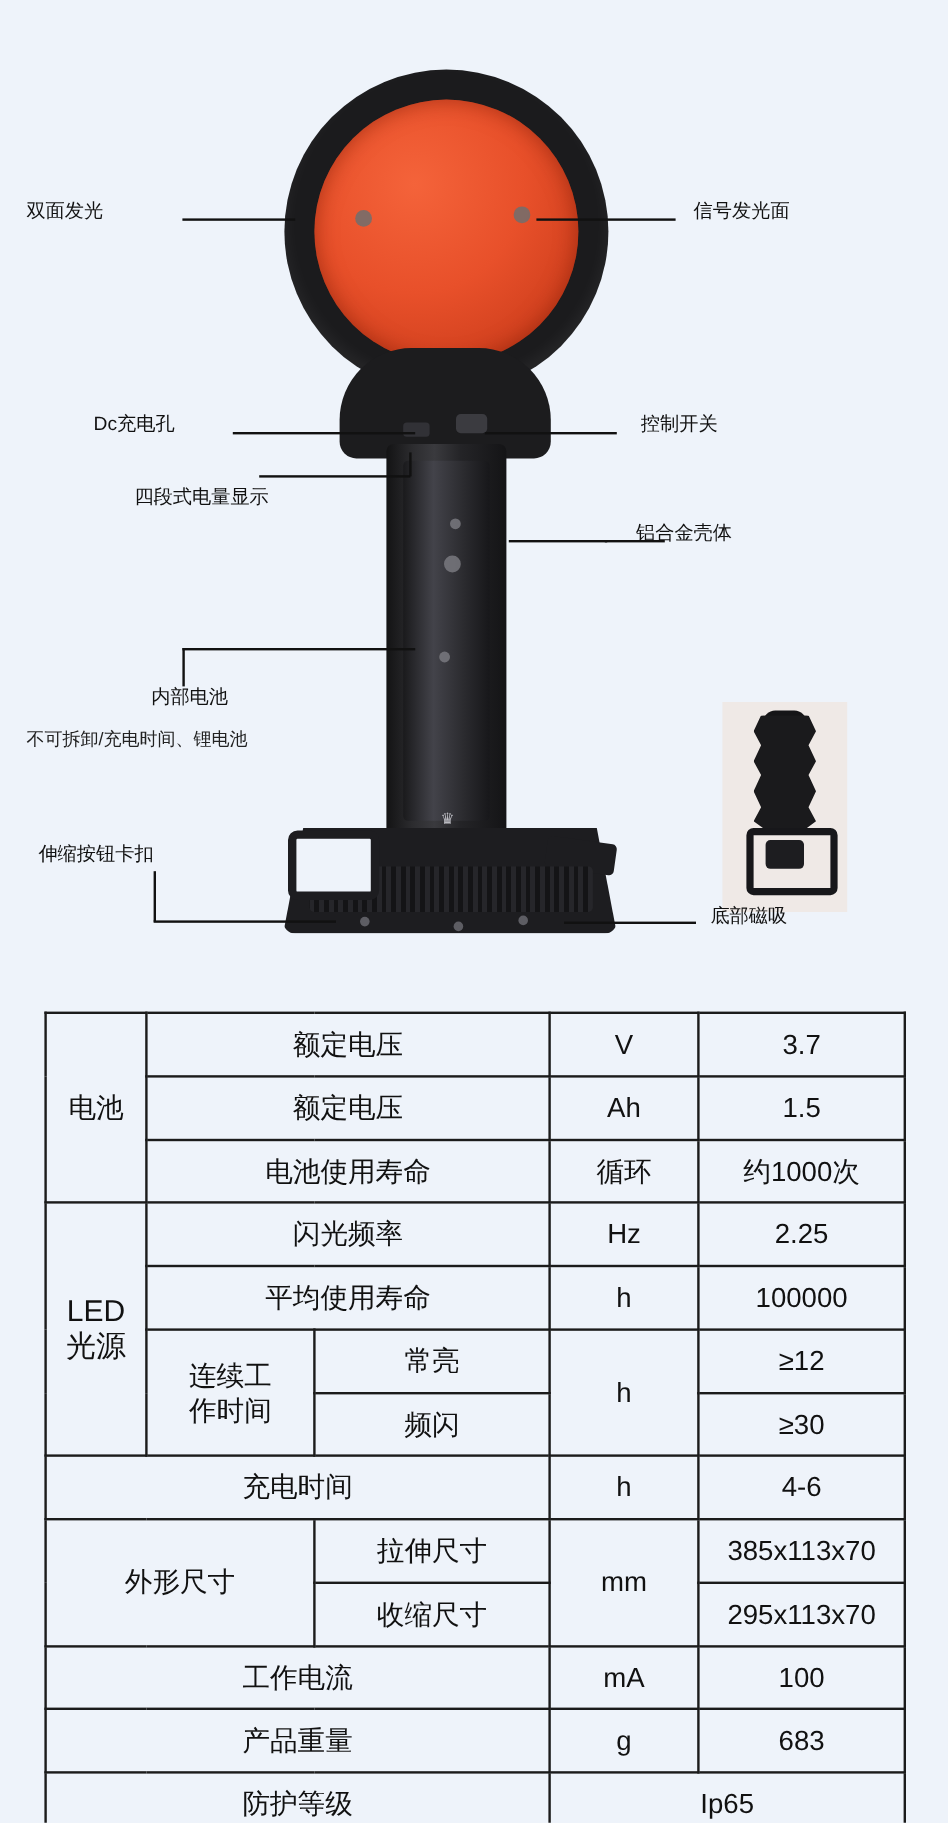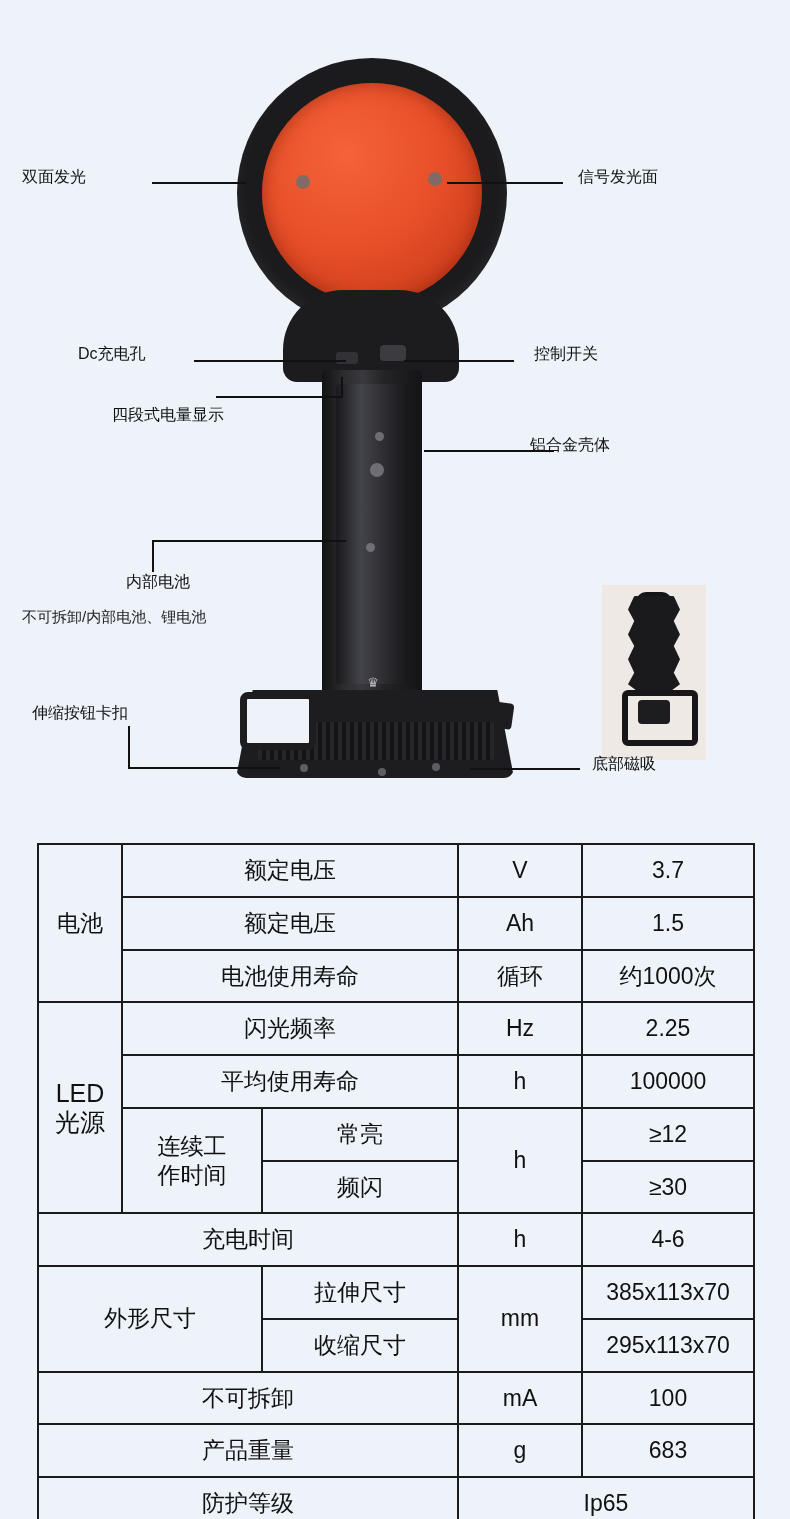--- a/index.html
+++ b/index.html
@@ -300,21 +300,21 @@
   <div class="callout-label" style="left:78px; top:345px;">Dc充电孔</div>
 
   <div class="callout-label" style="left:534px; top:345px;">控制开关</div>
 
   <div class="callout-label" style="left:112px; top:406px;">四段式电量显示</div>
 
   <div class="callout-label" style="left:530px; top:436px;">铝合金壳体</div>
 
   <div class="callout-label" style="left:88px; top:573px;margin-left:38px;">内部电池</div>
 
-  <div class="callout-label small" style="left:22px; top:608px;">不可拆卸/内部电池、锂电池</div>
+  <div class="callout-label small" style="left:22px; top:608px;">不可拆卸/充电时间、锂电池</div>
 
   <div class="callout-label" style="left:32px; top:704px;">伸缩按钮卡扣</div>
 
   <div class="callout-label" style="left:592px; top:755px;">底部磁吸</div>
 </div>
 
 <table id="spec-table">
   <colgroup>
     <col class="col-a">
       <col class="col-b">
@@ -379,21 +379,21 @@
       <td>拉伸尺寸</td>
       <td rowspan="2">mm</td>
       <td>385x113x70</td>
     </tr>
     <tr>
       <td>收缩尺寸</td>
       <td>295x113x70</td>
     </tr>
 
     <tr>
-      <td colspan="3">不可拆卸</td>
+      <td colspan="3">工作电流</td>
       <td>mA</td>
       <td>100</td>
     </tr>
     <tr>
       <td colspan="3">产品重量</td>
       <td>g</td>
       <td>683</td>
     </tr>
     <tr>
       <td colspan="3">防护等级</td>

